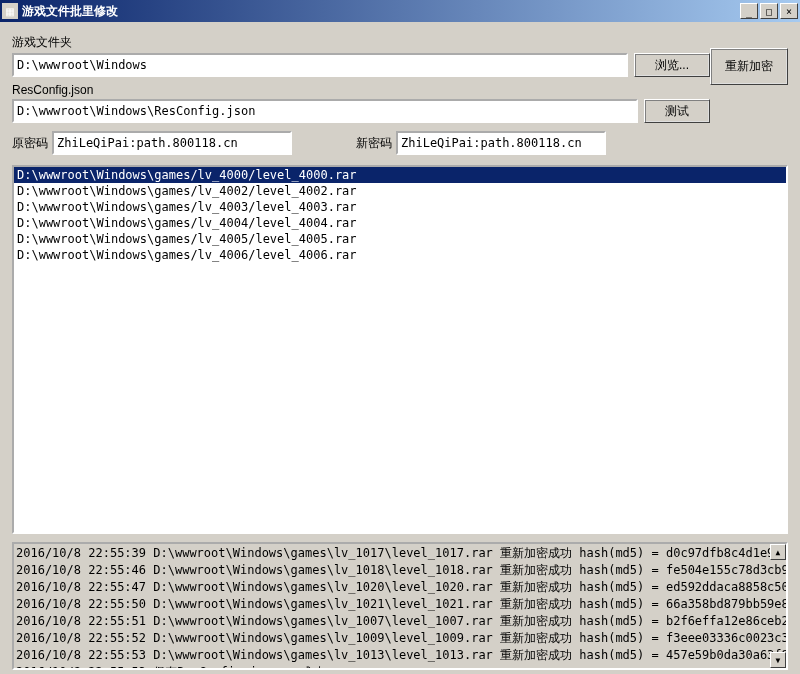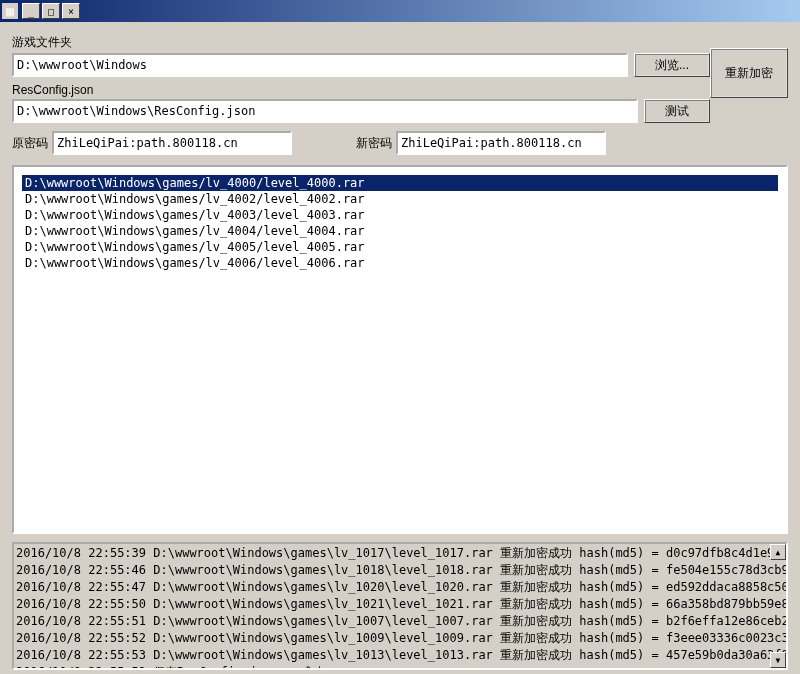--- a/index.html
+++ b/index.html
@@ -69,38 +69,38 @@
   height: 24px;
   padding: 0 10px;
   background: #d4d0c8;
   border: 1px solid #fff;
   border-right-color: #404040;
   border-bottom-color: #404040;
   box-shadow: 1px 1px 0 #808080 inset, -1px -1px 0 #dfdfdf inset;
   cursor: pointer;
 }
 .btn-big {
-  height: 50px;
+  height: 37px;
   width: 78px;
 }
 .top-grid {
   display: flex;
   gap: 0;
   align-items: flex-start;
 }
 .top-left { flex: 1; }
 .listbox {
   background: #fff;
   border: 2px inset #fff;
   flex: 1;
   margin-top: 10px;
   overflow: auto;
   font-family: "SimSun", monospace;
   font-size: 12px;
-  padding: 8px;
+  padding: 0;
 }
 .listbox .item {
   padding: 1px 3px;
   white-space: pre;
 }
 .listbox .item.selected {
   background: #0a246a;
   color: #fff;
 }
 .logbox {
@@ -129,20 +129,21 @@
   justify-content: center;
 }
 .pw-row { display: flex; gap: 22px; margin-top: 8px; align-items: flex-start; }
 .pw-row .col { display: flex; align-items: center; gap: 4px; }
 </style>
 </head>
 <body>
 
 <div class="titlebar">
   <span class="icon">▦</span>
+  <span class="title">游戏文件批里修改</span>
   <div class="winbtns">
     <div class="winbtn">_</div>
     <div class="winbtn">□</div>
     <div class="winbtn">×</div>
   </div>
 </div>
 
 <div class="client">
 
   <div class="top-grid">

